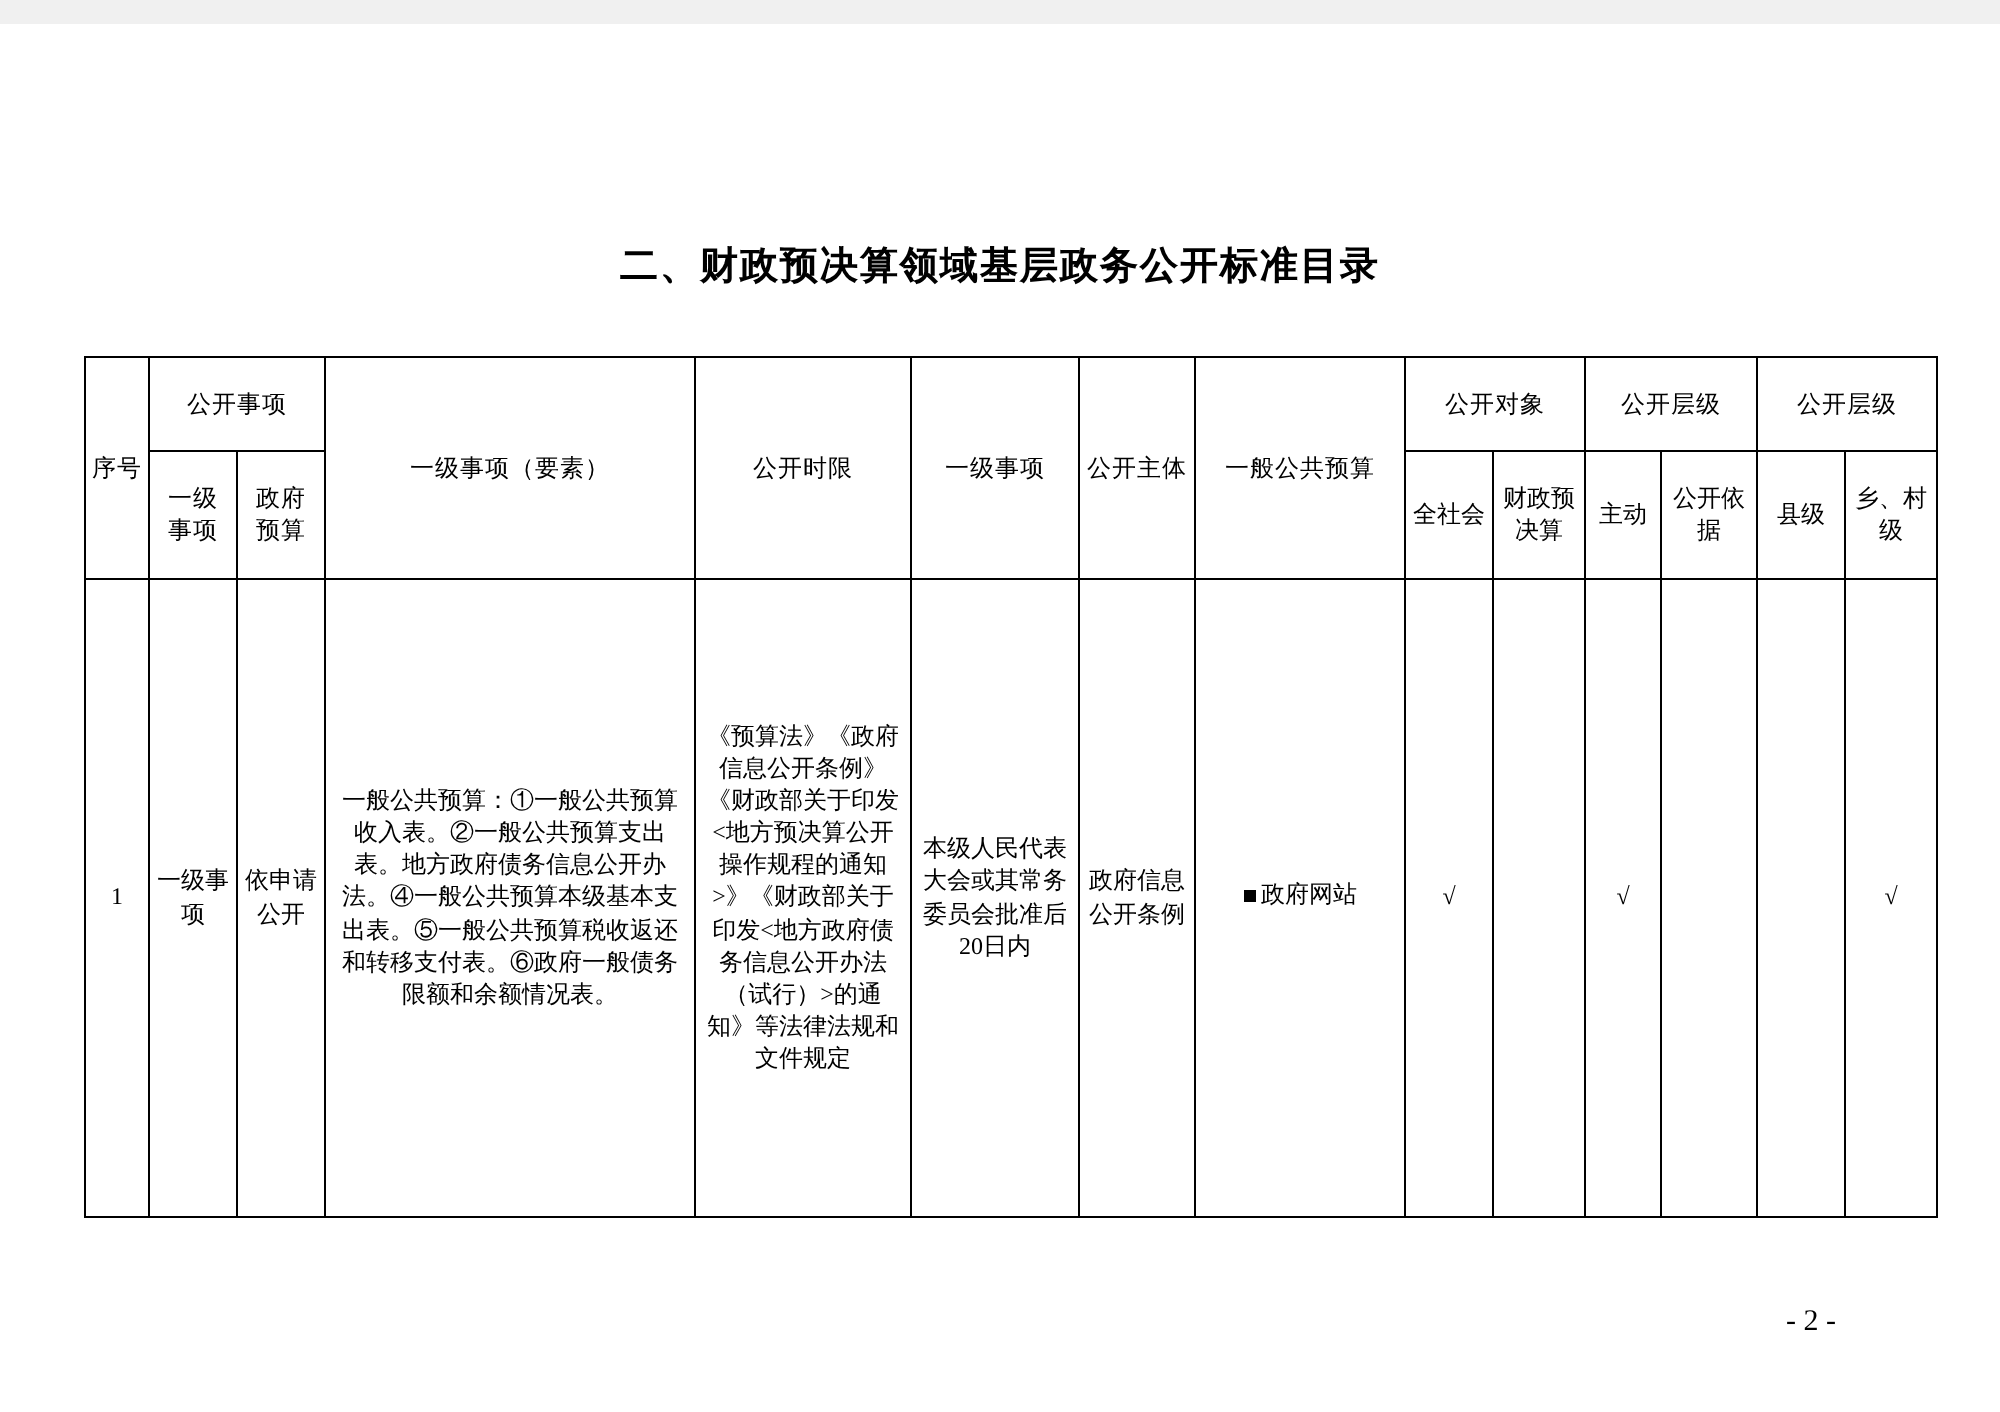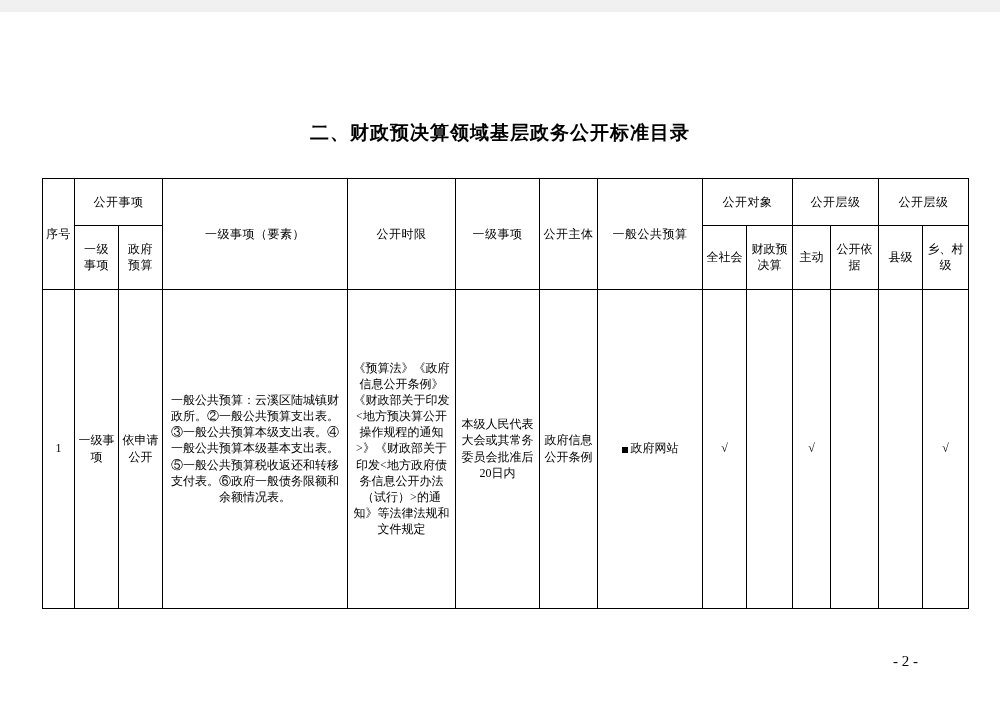--- a/index.html
+++ b/index.html
@@ -70,20 +70,21 @@
     font-size: 12px;
     line-height: 1.25;
   }
   .mark {
     font-size: 14px;
   }
   .channel {
     font-size: 11.5px;
     text-align: left;
     padding-left: 8px;
+    font-family: Liberation Mono, monospace;
   }
   .bullet {
     display: inline-block;
     width: 6px;
     height: 6px;
     background: #000;
     margin-right: 3px;
     vertical-align: middle;
   }
   .row-tall td { height: 288px; }
@@ -140,21 +141,21 @@
         <td class="vert-narrow">公开依据</td>
         <td class="vert-narrow">县级</td>
         <td class="vert-narrow">乡、村级</td>
       </tr>
     </thead>
     <tbody>
       <tr class="row-tall">
         <td class="cell-body-c">1</td>
         <td class="cell-body-c">一级事项</td>
         <td class="cell-body-c">依申请公开</td>
-        <td class="cell-body">一般公共预算：云溪区陆城镇财政所。②一般公共预算支出表。③一般公共预算本级支出表。④一般公共预算本级基本支出表。⑤一般公共预算税收返还和转移支付表。⑥政府一般债务限额和余额情况表。</td>
+        <td class="cell-body">一般公共预算：①一般公共预算收入表。②一般公共预算支出表。地方政府债务信息公开办法。④一般公共预算本级基本支出表。⑤一般公共预算税收返还和转移支付表。⑥政府一般债务限额和余额情况表。</td>
         <td class="cell-body">《预算法》《政府信息公开条例》《财政部关于印发&lt;地方预决算公开操作规程的通知&gt;》《财政部关于印发&lt;地方政府债务信息公开办法（试行）&gt;的通知》等法律法规和文件规定</td>
         <td class="cell-body">本级人民代表大会或其常务委员会批准后20日内</td>
         <td class="cell-body-c">政府信息公开条例</td>
         <td class="channel"><span class="bullet"></span><span>政府网站</span></td>
         <td class="mark">√</td>
         <td class="mark"></td>
         <td class="mark">√</td>
         <td class="mark"></td>
         <td class="mark"></td>
         <td class="mark">√</td>

